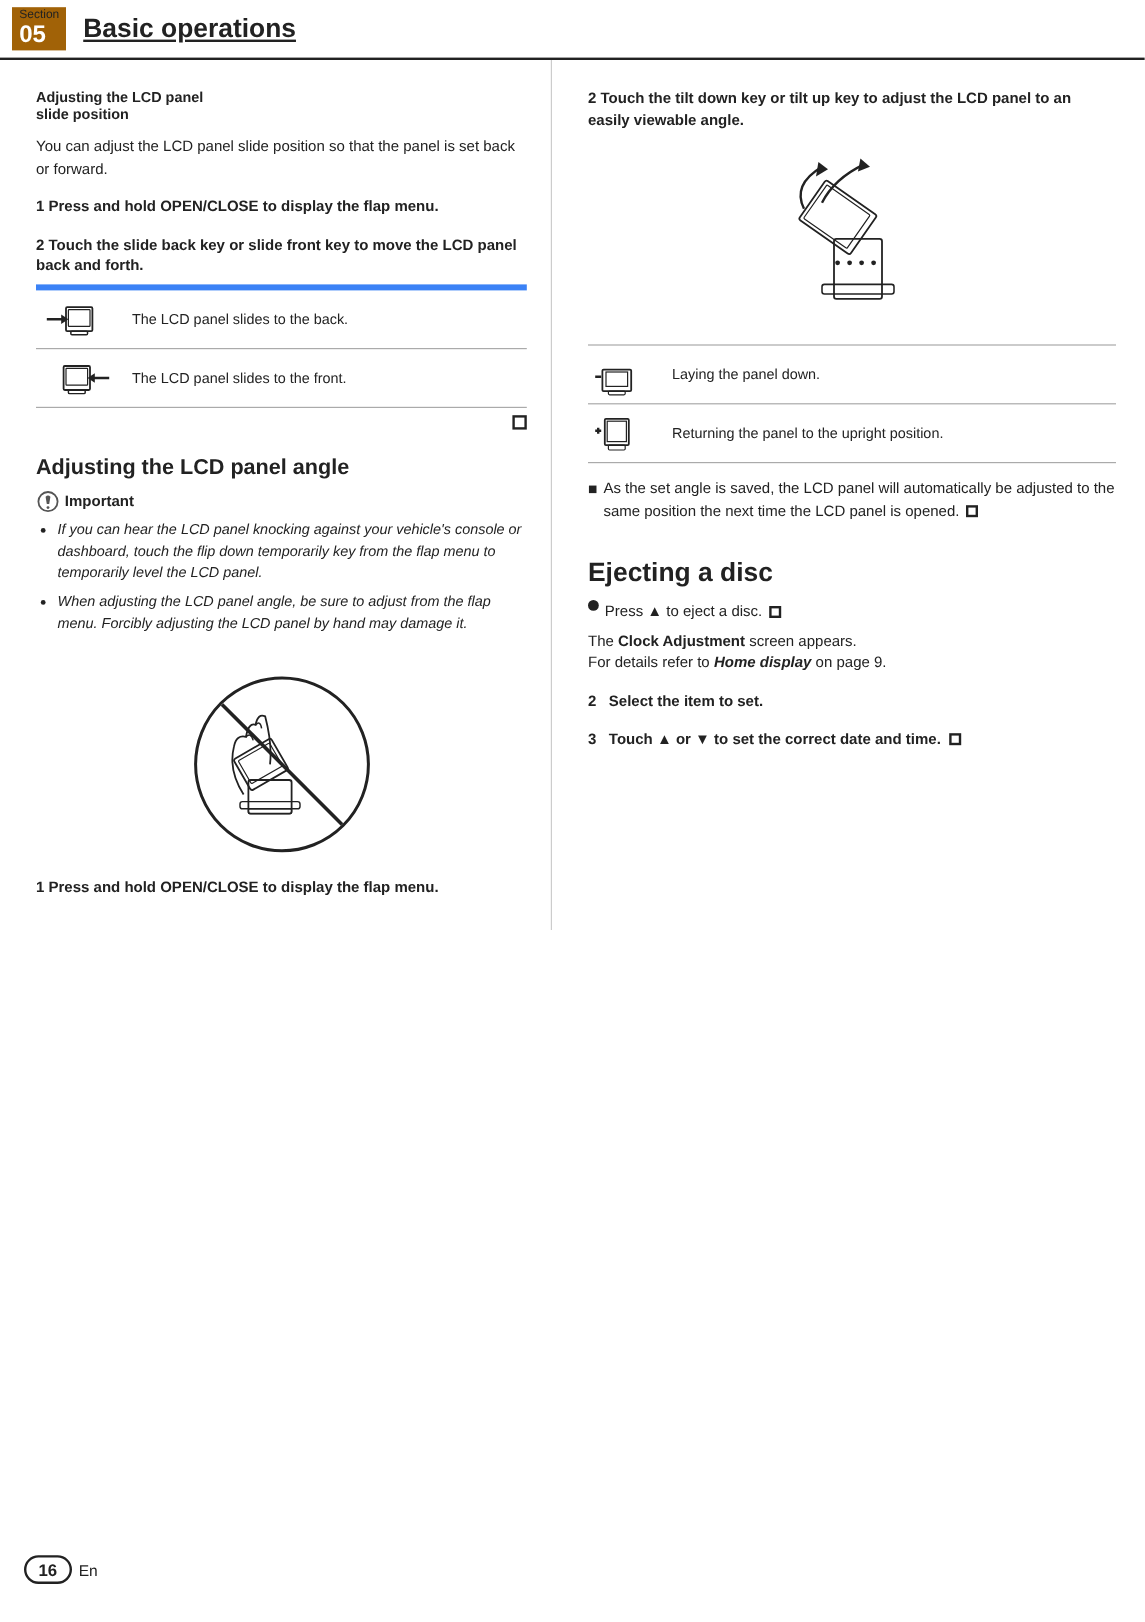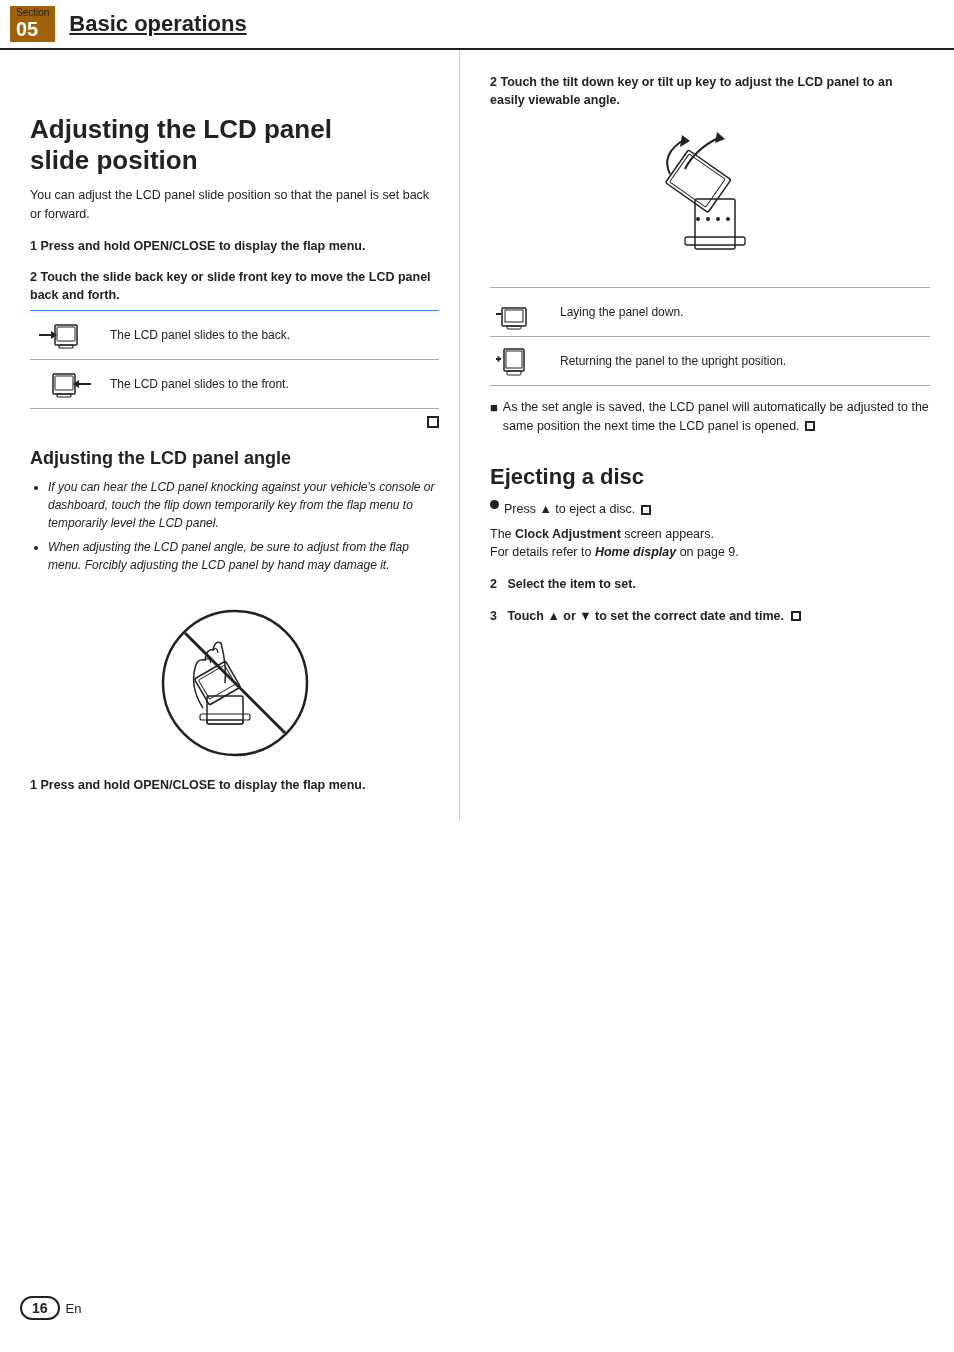--- a/index.html
+++ b/index.html
@@ -60,25 +60,24 @@
       padding: 24px 20px 20px 30px;
       border-right: 1px solid #ccc;
     }
     .col-right {
       width: 494px;
       padding: 24px 24px 20px 30px;
     }
 
     
     .section-heading {
-      font-size: 26px;
+      font-size: 12px;
       font-weight: bold;
       margin-bottom: 10px;
       line-height: 1.2;
-      margin-top: 40px;
     }
     .section-heading-medium {
       font-size: 18px;
       font-weight: bold;
       margin-bottom: 8px;
       margin-top: 18px;
       line-height: 1.2;
     }
 
     
@@ -95,21 +94,21 @@
       margin-bottom: 6px;
       margin-top: 14px;
       line-height: 1.4;
     }
     .step span {
       font-weight: bold;
     }
 
     
     .icon-table {
-      border-top: 1px solid #3b82f6;
+      border-top: 5px solid #3b82f6;
       margin-bottom: 4px;
       width: 100%;
     }
     .icon-row {
       display: flex;
       align-items: center;
       border-bottom: 1px solid #aaa;
       padding: 6px 0;
     }
     .icon-cell {
@@ -292,20 +291,28 @@
     </div>
 
     <div style="text-align:right; margin-bottom: 20px;">
       <span class="stop-sym"></span>
     </div>
 
     <div class="section-heading-medium">
       Adjusting the LCD panel angle
     </div>
 
+    <div class="important-label">
+      <svg width="20" height="20" viewBox="0 0 20 20">
+        <circle cx="10" cy="10" r="8" fill="none" stroke="#555" stroke-width="1.5"></circle>
+        <path d="M8 6 Q10 4 12 6 L11 12 H9 Z" fill="#555"></path>
+        <circle cx="10" cy="15" r="1.2" fill="#555"></circle>
+      </svg>
+      <span>Important</span>
+    </div>
 
     <ul class="bullet-list">
       <li>If you can hear the LCD panel knocking against your vehicle's console or dashboard, touch the flip down temporarily key from the flap menu to temporarily level the LCD panel.</li>
       <li>When adjusting the LCD panel angle, be sure to adjust from the flap menu. Forcibly adjusting the LCD panel by hand may damage it.</li>
     </ul>
 
     <div class="diagram-container">
       <svg width="180" height="175" viewBox="0 0 180 175">
 
         <circle cx="90" cy="95" r="72" fill="none" stroke="#222" stroke-width="2.5"></circle>

